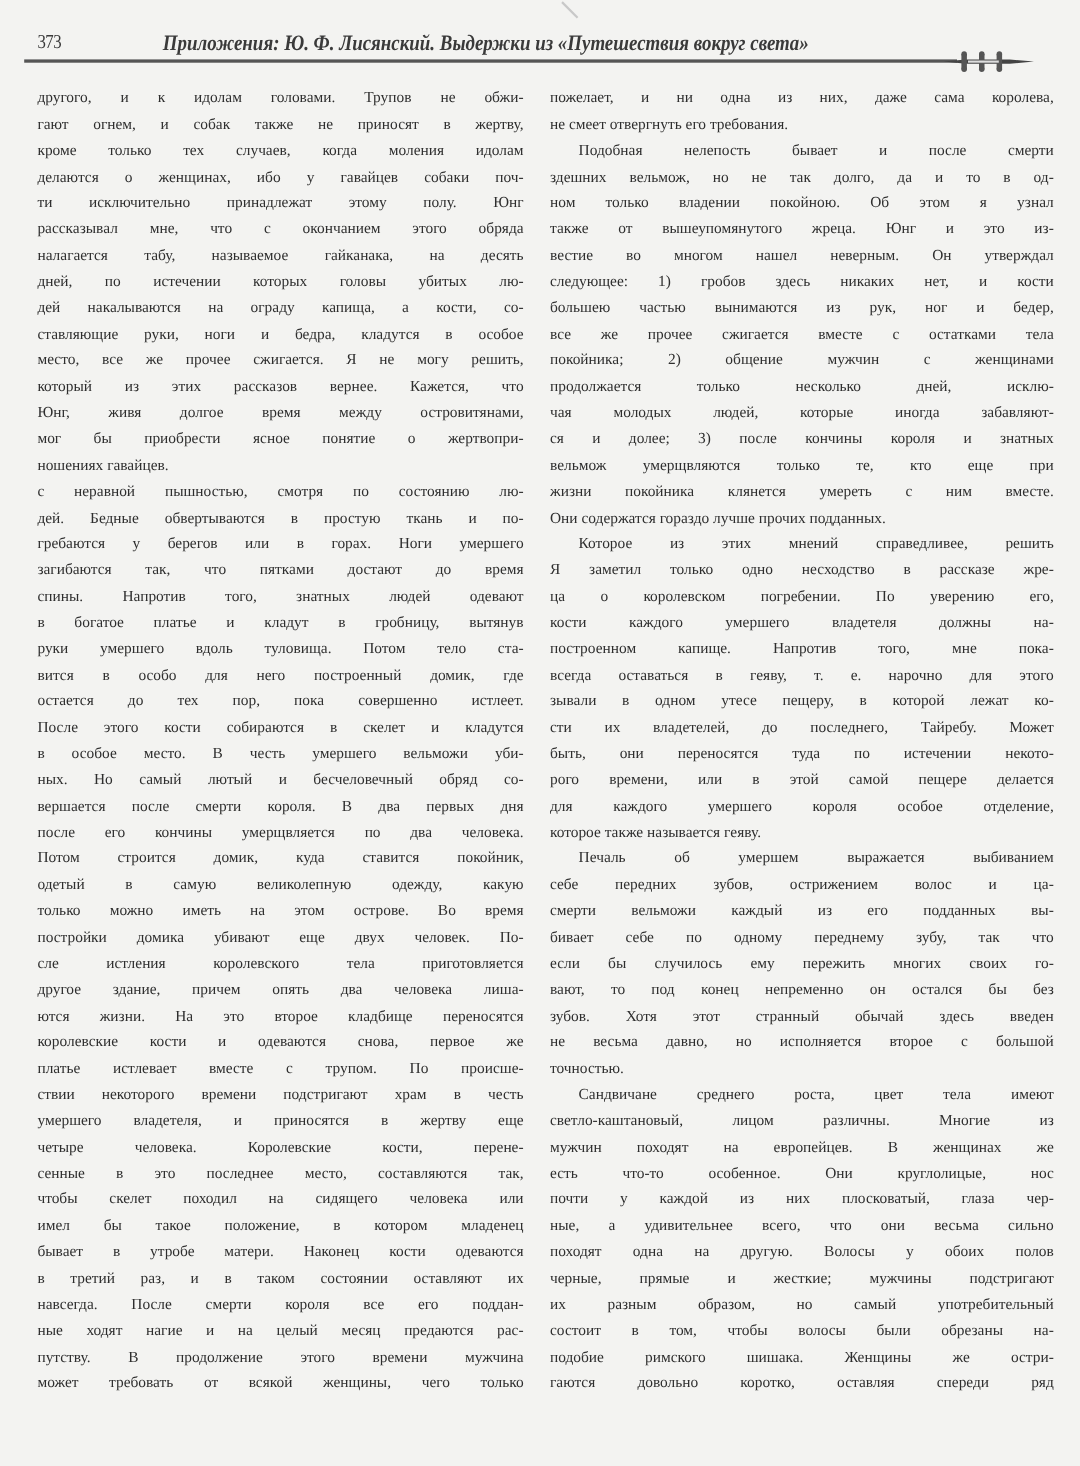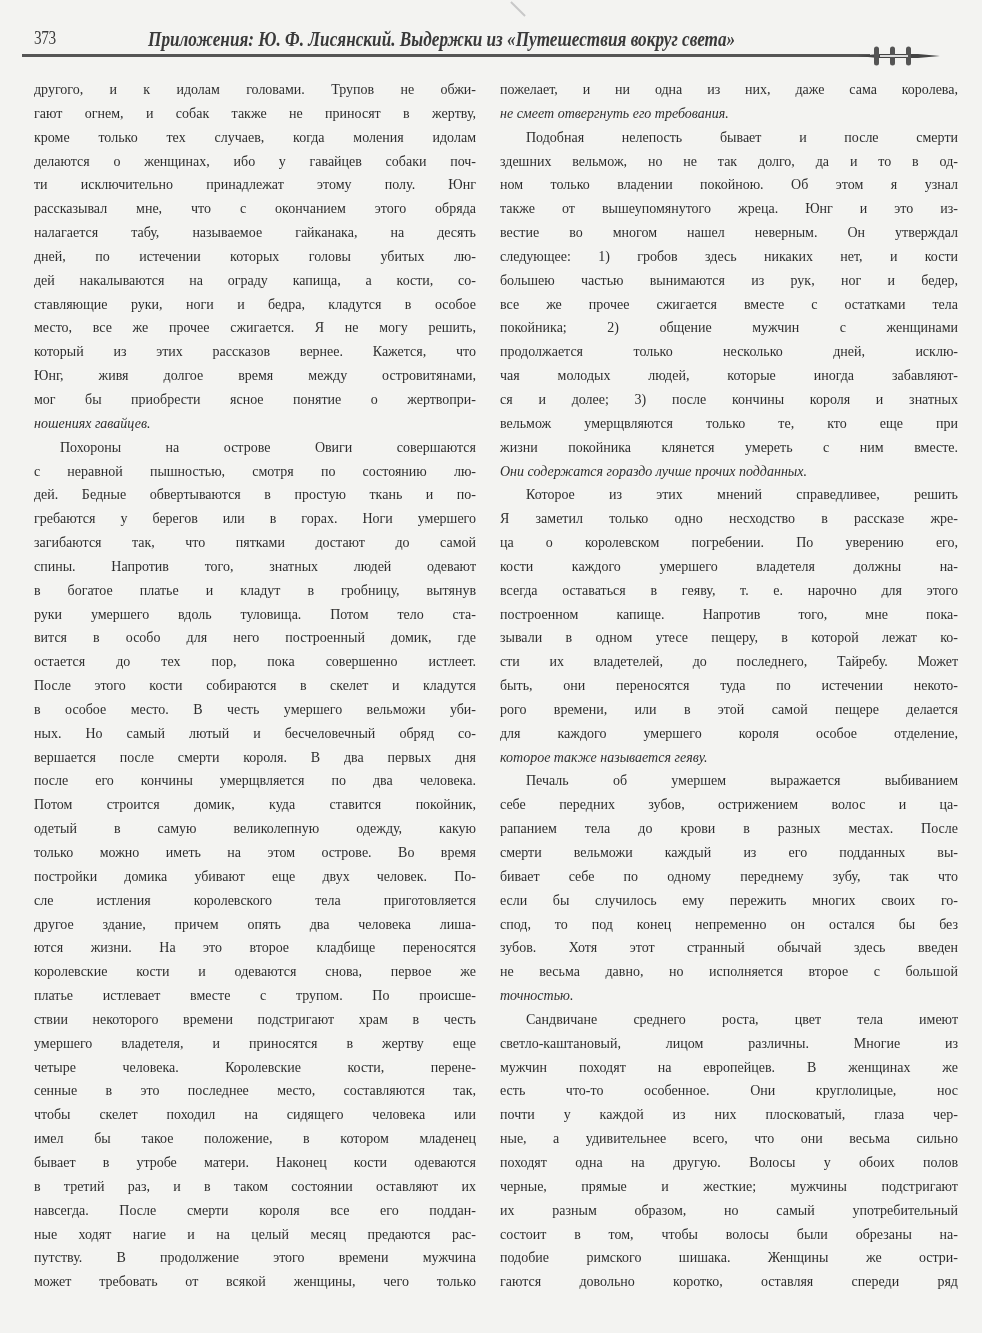--- a/index.html
+++ b/index.html
@@ -36,21 +36,21 @@
       position: absolute; top: 78px;
       font-size: 14px; line-height: 23.85px;
       text-align: justify; text-align-last: auto;
     }
     .col-left { left: 34px; width: 442px; }
     .col-right { left: 500px; width: 458px; }
     .line {
       display: block; white-space: nowrap; text-align: justify;
       text-align-last: justify; height: 23.85px; overflow: visible;
     }
-    .line.last { text-align-last: left; font-style: italic; }
+    .line.last { text-align-last: left; }
     .line.indent { padding-left: 26px; }
     .scan-mark {
       position: absolute; left: 508px; top: 8px; width: 20px; height: 2px;
       background: #c8c8c8; transform: rotate(45deg);
     }
   </style>
 </head>
 <body>
 
 <div class="scan-mark"></div>
@@ -86,25 +86,24 @@
       <span class="line">рассказывал мне, что с окончанием этого обряда</span>
       <span class="line">налагается табу, называемое гайканака, на десять</span>
       <span class="line">дней, по истечении которых головы убитых лю-</span>
       <span class="line">дей накалываются на ограду капища, а кости, со-</span>
       <span class="line">ставляющие руки, ноги и бедра, кладутся в особое</span>
       <span class="line">место, все же прочее сжигается. Я не могу решить,</span>
       <span class="line">который из этих рассказов вернее. Кажется, что</span>
       <span class="line">Юнг, живя долгое время между островитянами,</span>
       <span class="line">мог бы приобрести ясное понятие о жертвопри-</span>
       <span class="line last">ношениях гавайцев.</span>
-      <span class="line indent">Похороны на острове Овиги совершаются</span>
       <span class="line">с неравной пышностью, смотря по состоянию лю-</span>
       <span class="line">дей. Бедные обвертываются в простую ткань и по-</span>
       <span class="line">гребаются у берегов или в горах. Ноги умершего</span>
-      <span class="line">загибаются так, что пятками достают до самой</span>
+      <span class="line">загибаются так, что пятками достают до время</span>
       <span class="line">спины. Напротив того, знатных людей одевают</span>
       <span class="line">в богатое платье и кладут в гробницу, вытянув</span>
       <span class="line">руки умершего вдоль туловища. Потом тело ста-</span>
       <span class="line">вится в особо для него построенный домик, где</span>
       <span class="line">остается до тех пор, пока совершенно истлеет.</span>
       <span class="line">После этого кости собираются в скелет и кладутся</span>
       <span class="line">в особое место. В честь умершего вельможи уби-</span>
       <span class="line">ных. Но самый лютый и бесчеловечный обряд со-</span>
       <span class="line">вершается после смерти короля. В два первых дня</span>
       <span class="line">после его кончины умерщвляется по два человека.</span>
@@ -145,35 +144,34 @@
       <span class="line">продолжается только несколько дней, исклю-</span>
       <span class="line">чая молодых людей, которые иногда забавляют-</span>
       <span class="line">ся и долее; 3) после кончины короля и знатных</span>
       <span class="line">вельмож умерщвляются только те, кто еще при</span>
       <span class="line">жизни покойника клянется умереть с ним вместе.</span>
       <span class="line last">Они содержатся гораздо лучше прочих подданных.</span>
       <span class="line indent">Которое из этих мнений справедливее, решить</span>
       <span class="line">Я заметил только одно несходство в рассказе жре-</span>
       <span class="line">ца о королевском погребении. По уверению его,</span>
       <span class="line">кости каждого умершего владетеля должны на-</span>
+      <span class="line">построенном капище. Напротив того, мне пока-</span>
       <span class="line">всегда оставаться в гeяву, т. е. нарочно для этого</span>
-      <span class="line">построенном капище. Напротив того, мне пока-</span>
       <span class="line">зывали в одном утесе пещеру, в которой лежат ко-</span>
       <span class="line">сти их владетелей, до последнего, Тайребу. Может</span>
       <span class="line">быть, они переносятся туда по истечении некото-</span>
       <span class="line">рого времени, или в этой самой пещере делается</span>
       <span class="line">для каждого умершего короля особое отделение,</span>
       <span class="line last">которое также называется гeяву.</span>
       <span class="line indent">Печаль об умершем выражается выбиванием</span>
       <span class="line">себе передних зубов, острижением волос и ца-</span>
-      <span class="line">рапанием тела до крови в разных местах. После</span>
       <span class="line">смерти вельможи каждый из его подданных вы-</span>
       <span class="line">бивает себе по одному переднему зубу, так что</span>
       <span class="line">если бы случилось ему пережить многих своих го-</span>
-      <span class="line">спод, то под конец непременно он остался бы без</span>
+      <span class="line">вают, то под конец непременно он остался бы без</span>
       <span class="line">зубов. Хотя этот странный обычай здесь введен</span>
       <span class="line">не весьма давно, но исполняется второе с большой</span>
       <span class="line last">точностью.</span>
       <span class="line indent">Сандвичане среднего роста, цвет тела имеют</span>
       <span class="line">светло-каштановый, лицом различны. Многие из</span>
       <span class="line">мужчин походят на европейцев. В женщинах же</span>
       <span class="line">есть что-то особенное. Они круглолицые, нос</span>
       <span class="line">почти у каждой из них плосковатый, глаза чер-</span>
       <span class="line">ные, а удивительнее всего, что они весьма сильно</span>
       <span class="line">походят одна на другую. Волосы у обоих полов</span>

